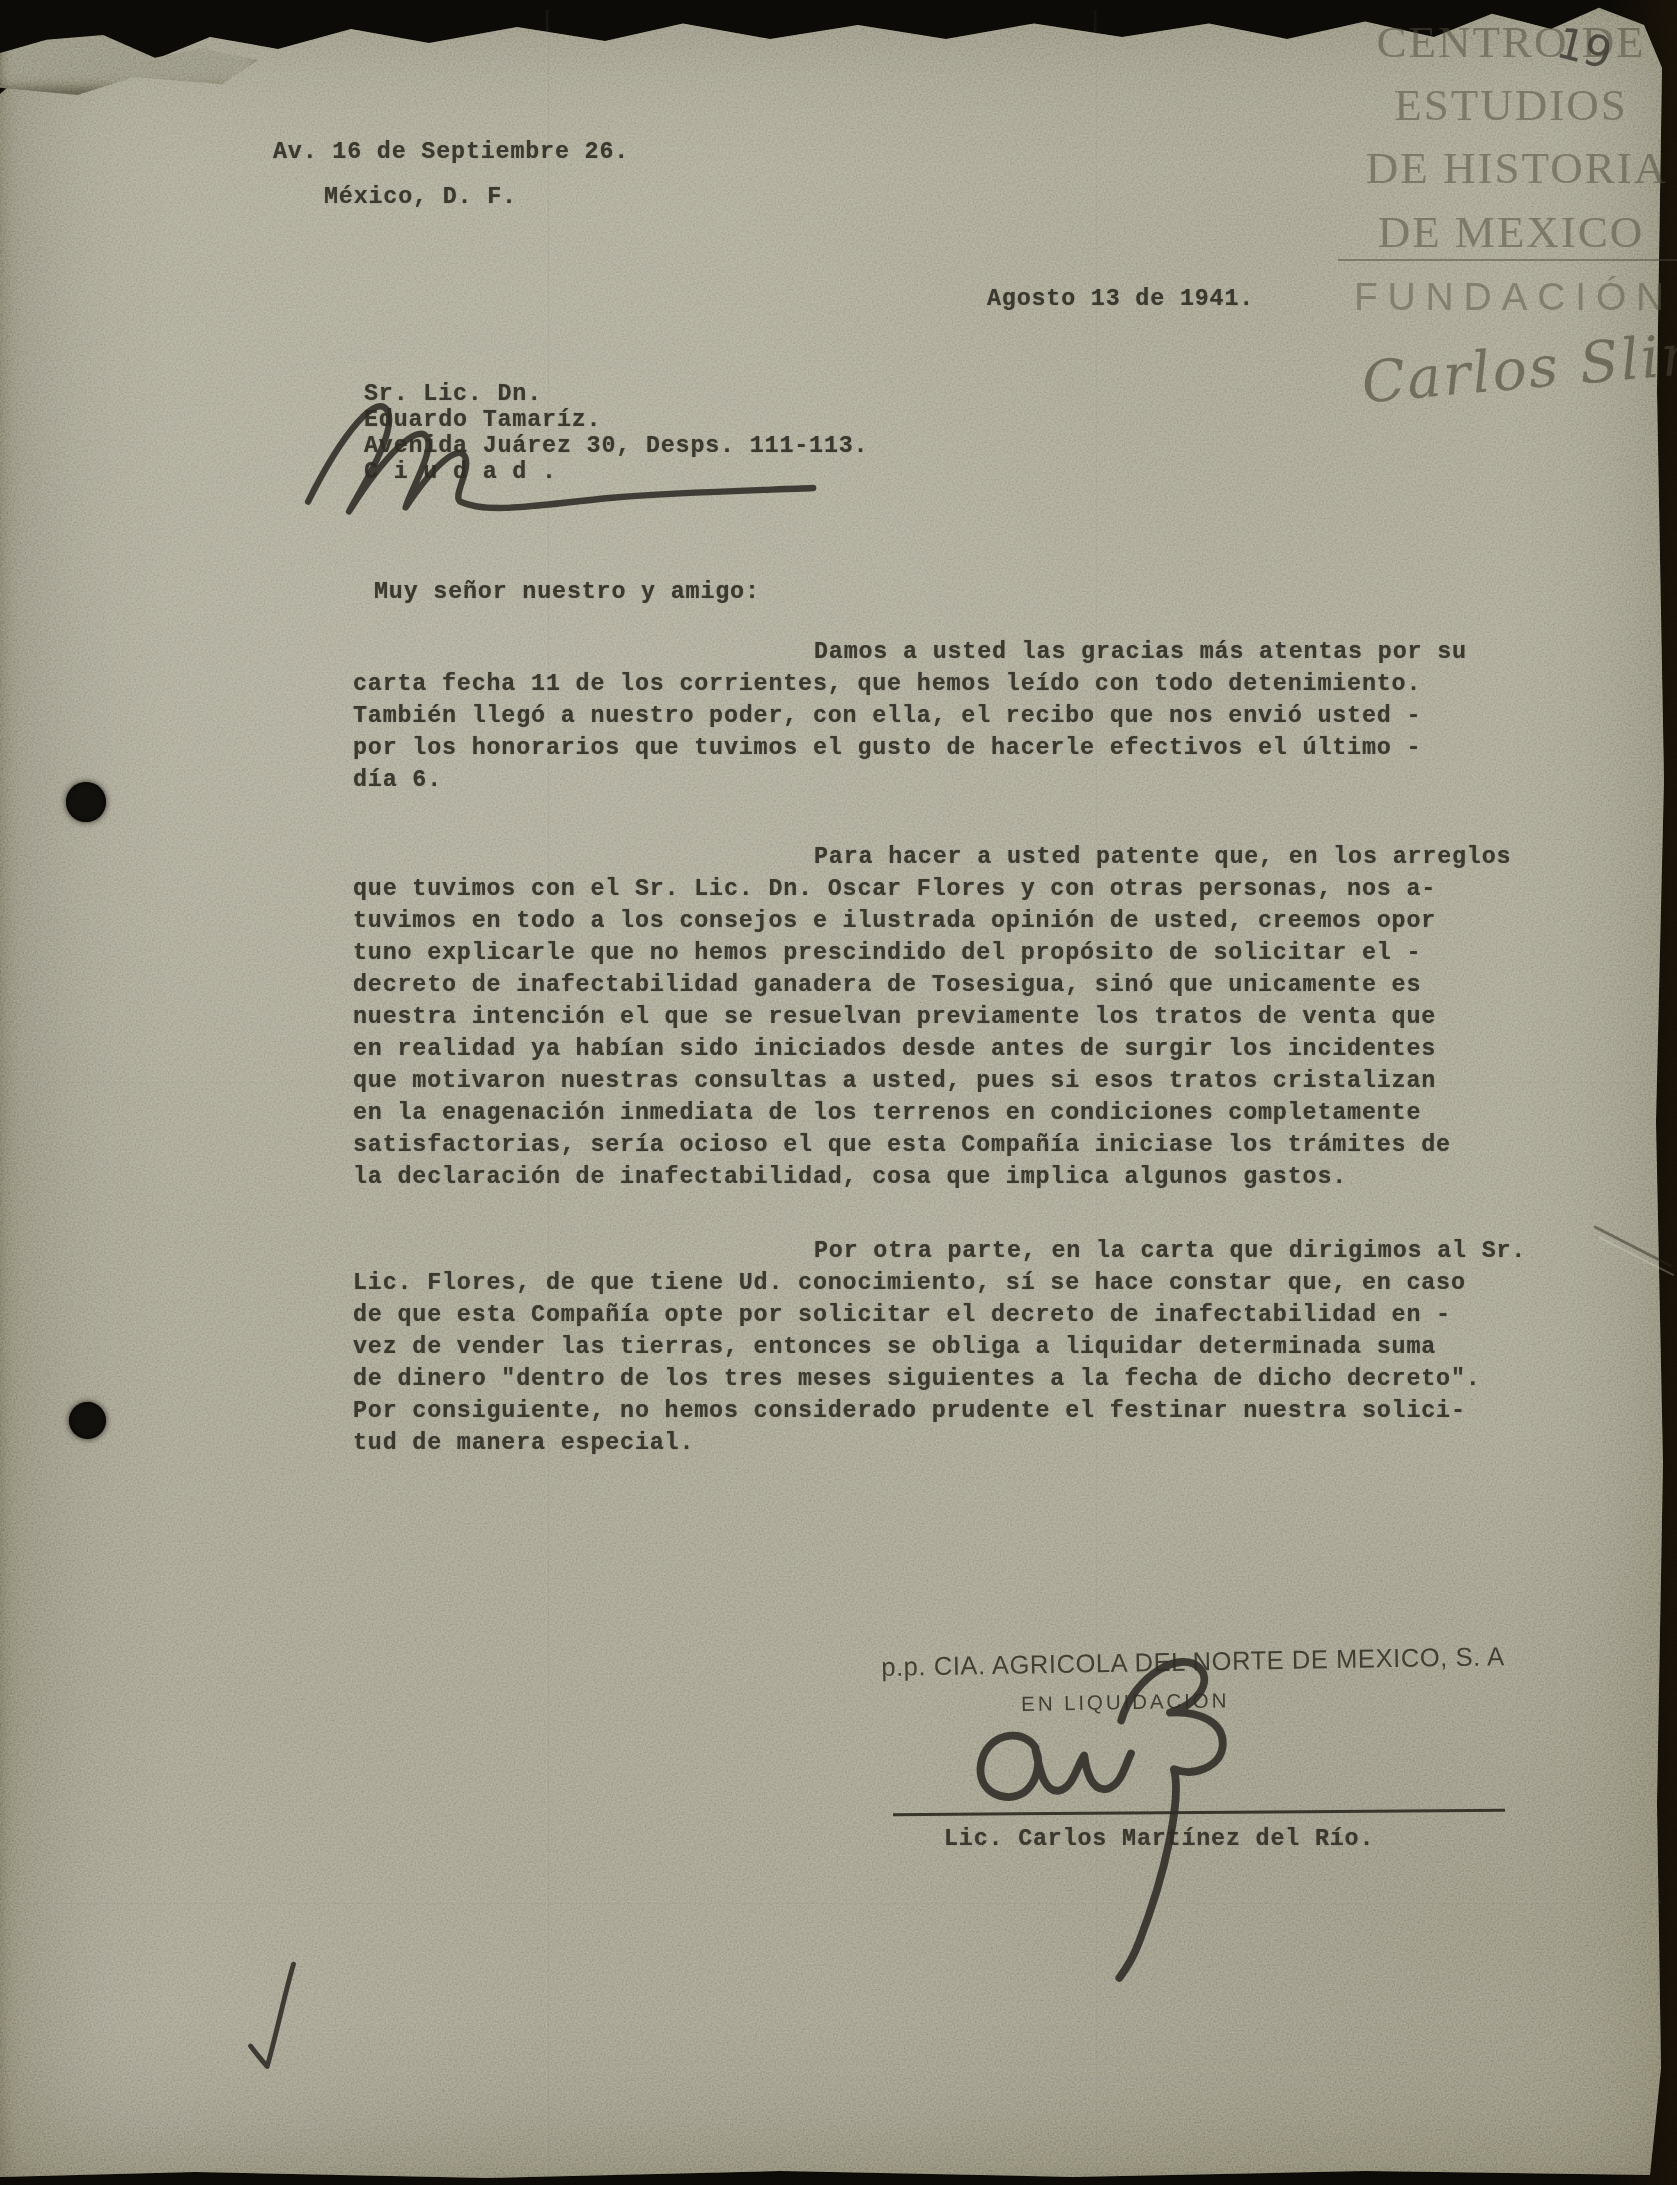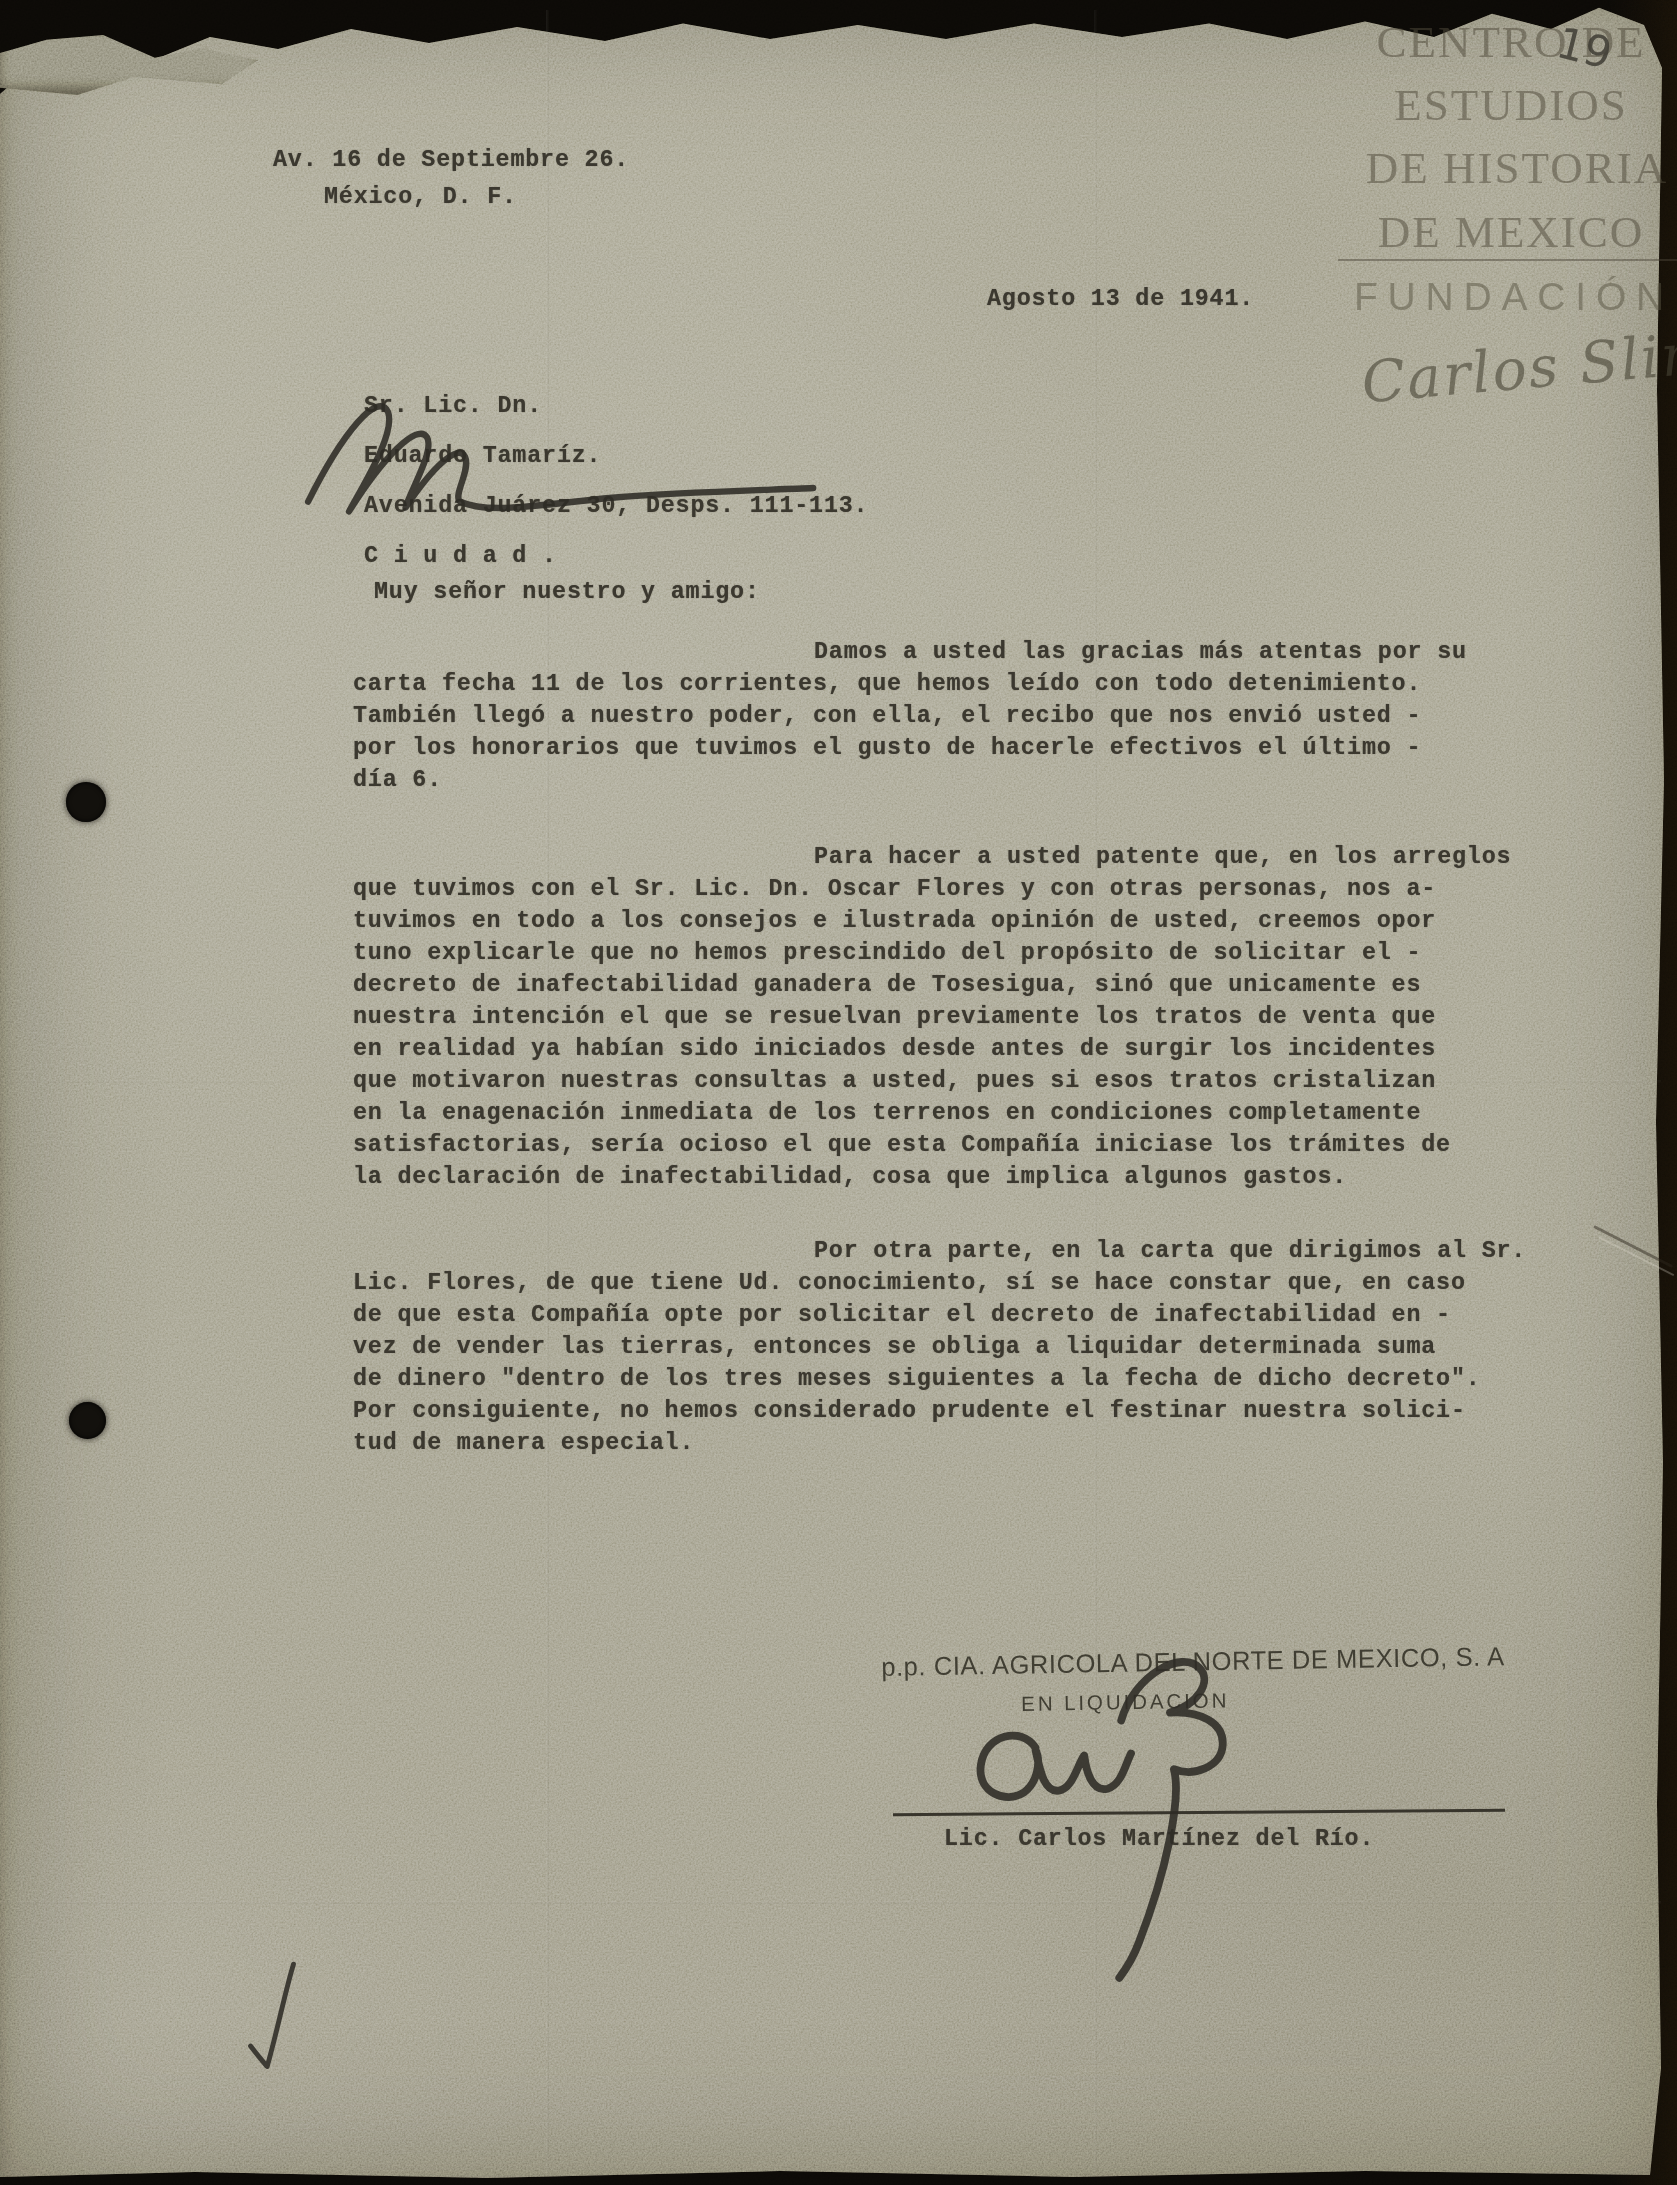--- a/index.html
+++ b/index.html
@@ -33,23 +33,23 @@
     background:linear-gradient(180deg,rgba(255,255,255,.10),rgba(58,53,38,.12));}
   #creaseh1{top:1080px;opacity:.35;} #creaseh2{top:1901px;}
   .hole{position:absolute;border-radius:50%;background:#13110d;
     box-shadow:0 0 6.8px rgba(22,19,14,.85), inset 0 0 4.9px #000;}
   #hole1{left:66px;top:782px;width:40px;height:40px;}
   #hole2{left:69px;top:1402px;width:37px;height:37px;}
   
   .typed{position:absolute;color:#3b382f;font:700 23.4px/32px "Liberation Mono",monospace;
     letter-spacing:0.8px;white-space:pre-line;text-shadow:0 0 1px rgba(52,48,38,.6);}
   .indent{text-indent:461px;}
-  #sender1{left:273px;top:144px;} #sender2{left:324px;top:181px;}
+  #sender1{left:273px;top:136px;} #sender2{left:324px;top:181px;}
   #date{left:987px;top:283px;}
-  #recipient{left:364px;top:381px;line-height:50px;}
+  #recipient{left:364px;top:381px;line-height:26px;}
   #salutation{left:374px;top:576px;}
   #p1{left:353px;top:636px;width:1204px;}
   #p2{left:353px;top:841px;width:1204px;}
   #p3{left:353px;top:1235px;width:1204px;}
   #p4{left:353px;top:1494px;width:1204px;}
   #signer{left:924px;top:1823px;margin-left:20px;}
   #cc{left:277px;top:2037px;}
   #sigline{position:absolute;left:893px;top:1811px;width:612px;height:2.9px;background:#38352c;
     transform:rotate(-.4deg);}
   

